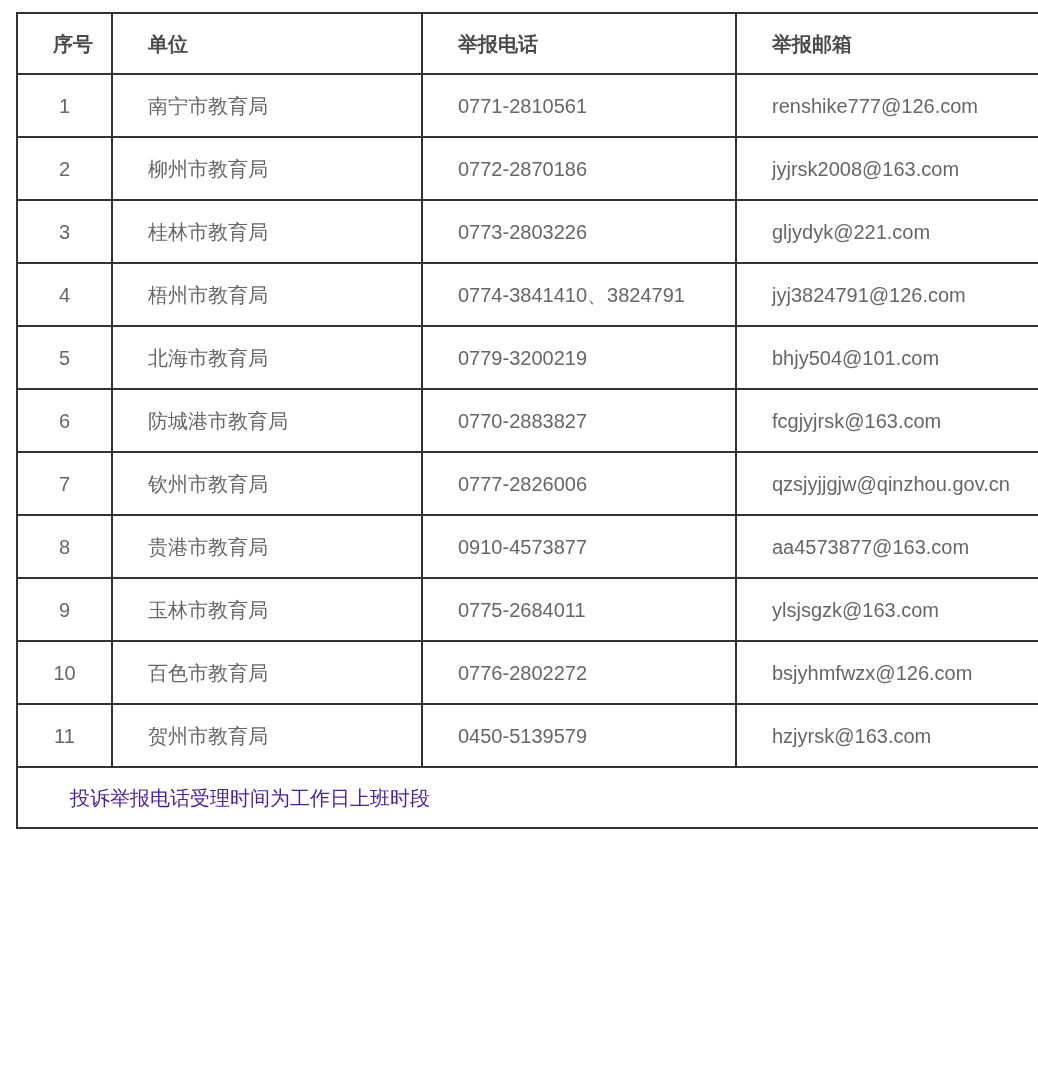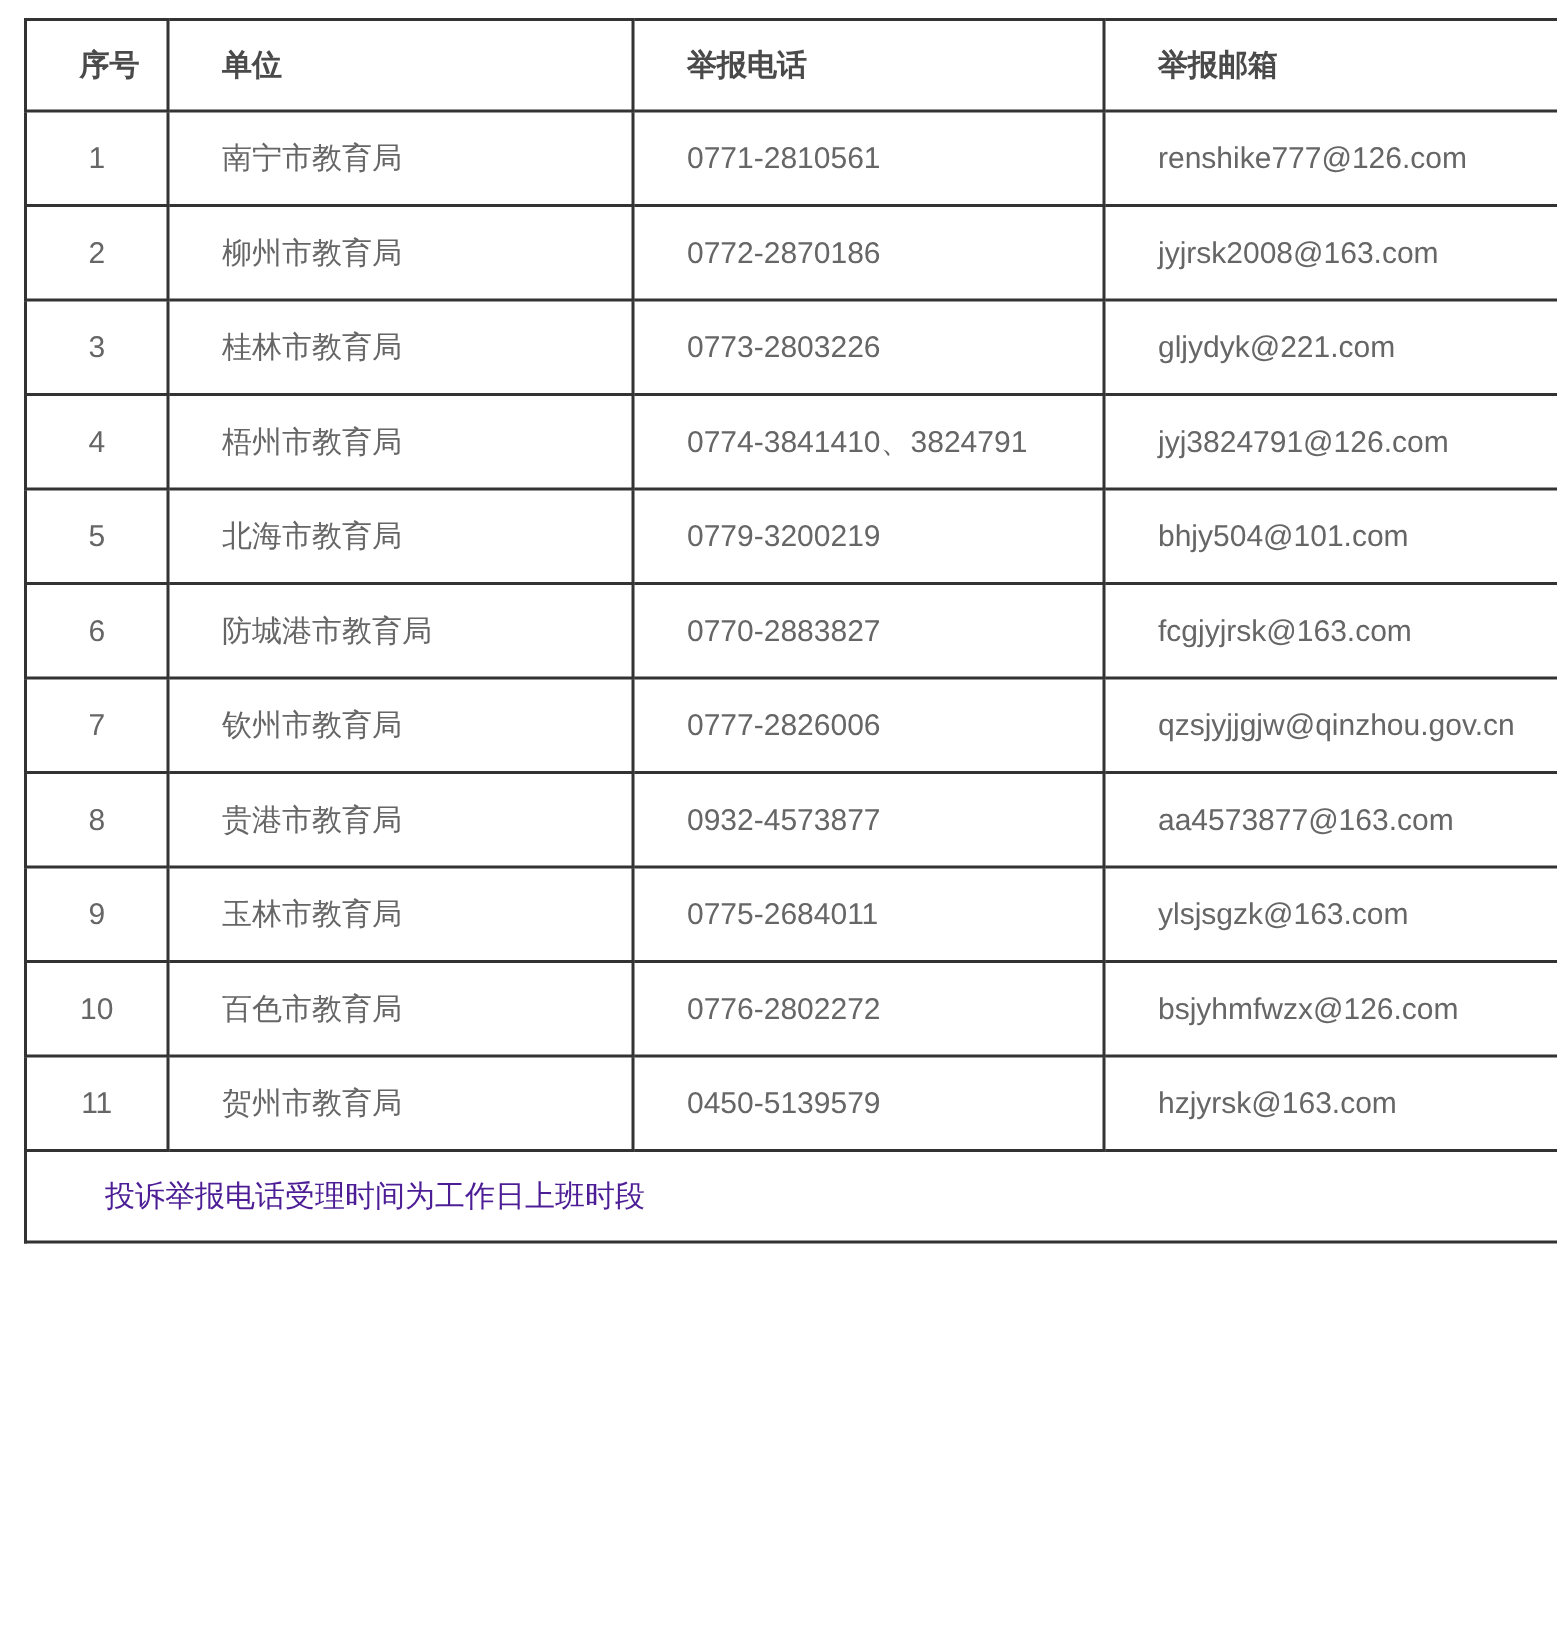--- a/index.html
+++ b/index.html
@@ -120,21 +120,21 @@
       </tr>
       <tr>
         <td class="td-no">7</td>
         <td>钦州市教育局</td>
         <td>0777-2826006</td>
         <td>qzsjyjjgjw@qinzhou.gov.cn</td>
       </tr>
       <tr>
         <td class="td-no">8</td>
         <td>贵港市教育局</td>
-        <td>0932-4573877</td>
+        <td>0910-4573877</td>
         <td>aa4573877@163.com</td>
       </tr>
       <tr>
         <td class="td-no">9</td>
         <td>玉林市教育局</td>
         <td>0775-2684011</td>
         <td>ylsjsgzk@163.com</td>
       </tr>
       <tr>
         <td class="td-no">10</td>

